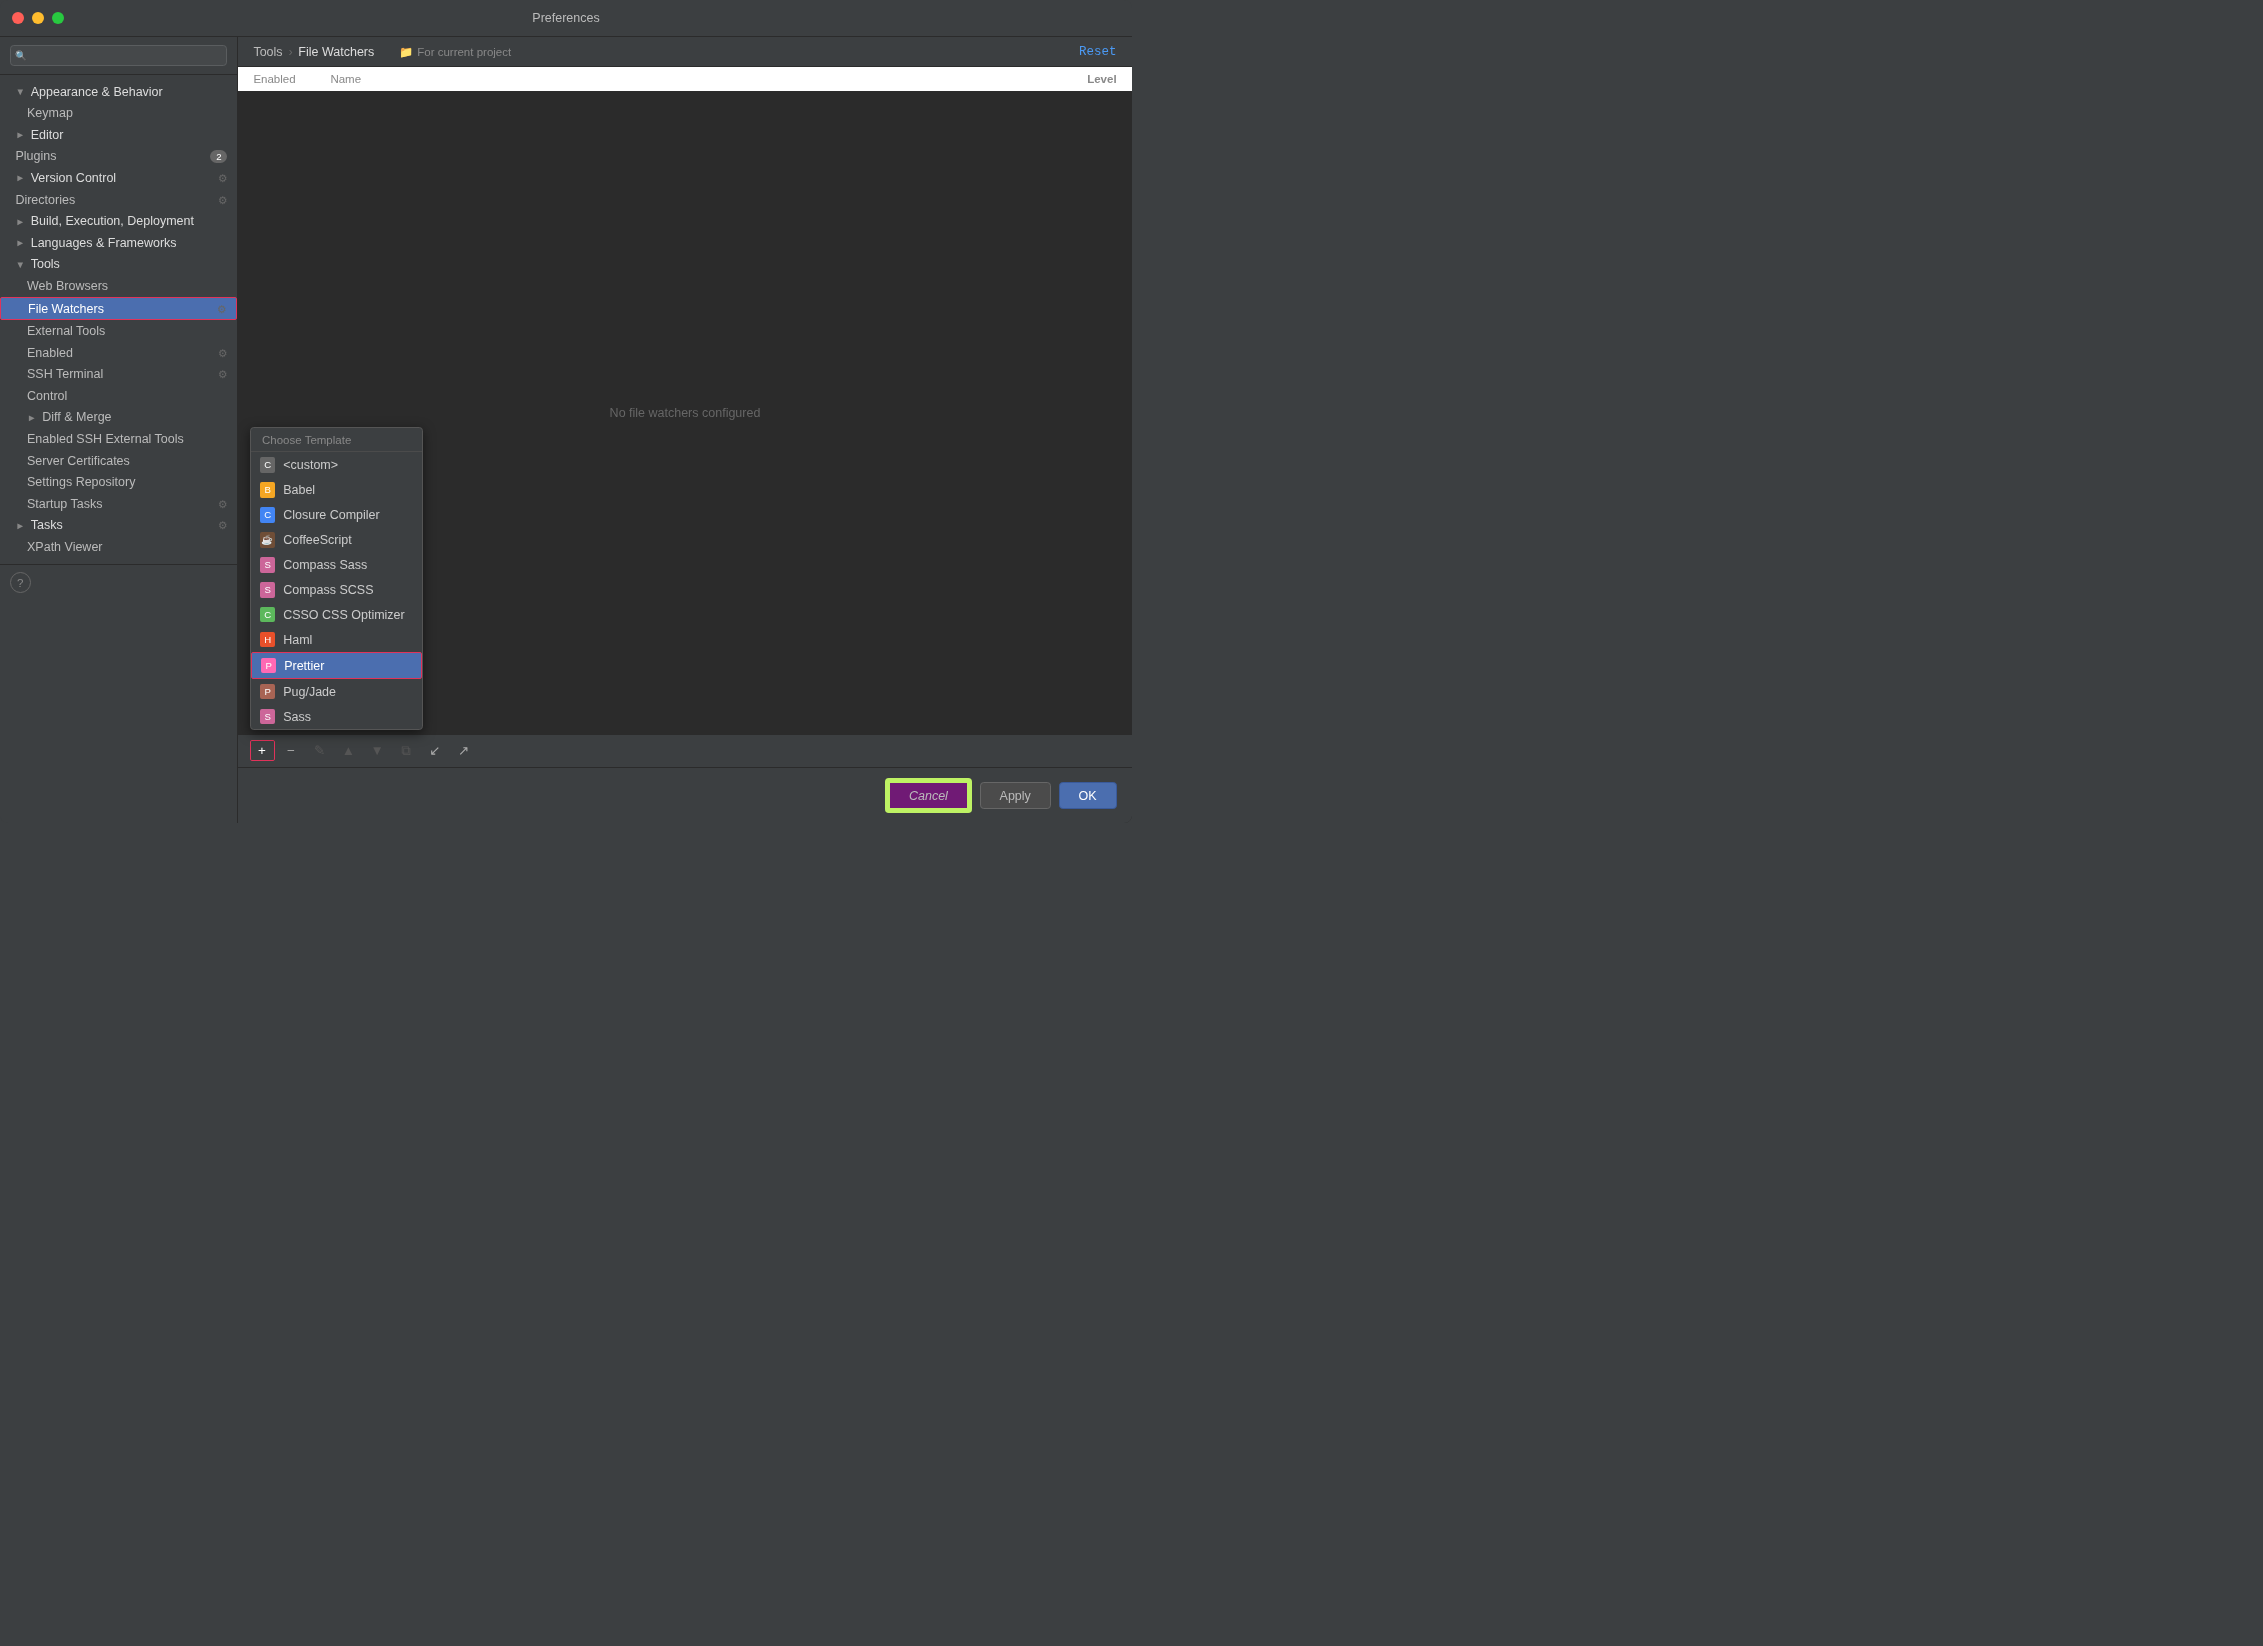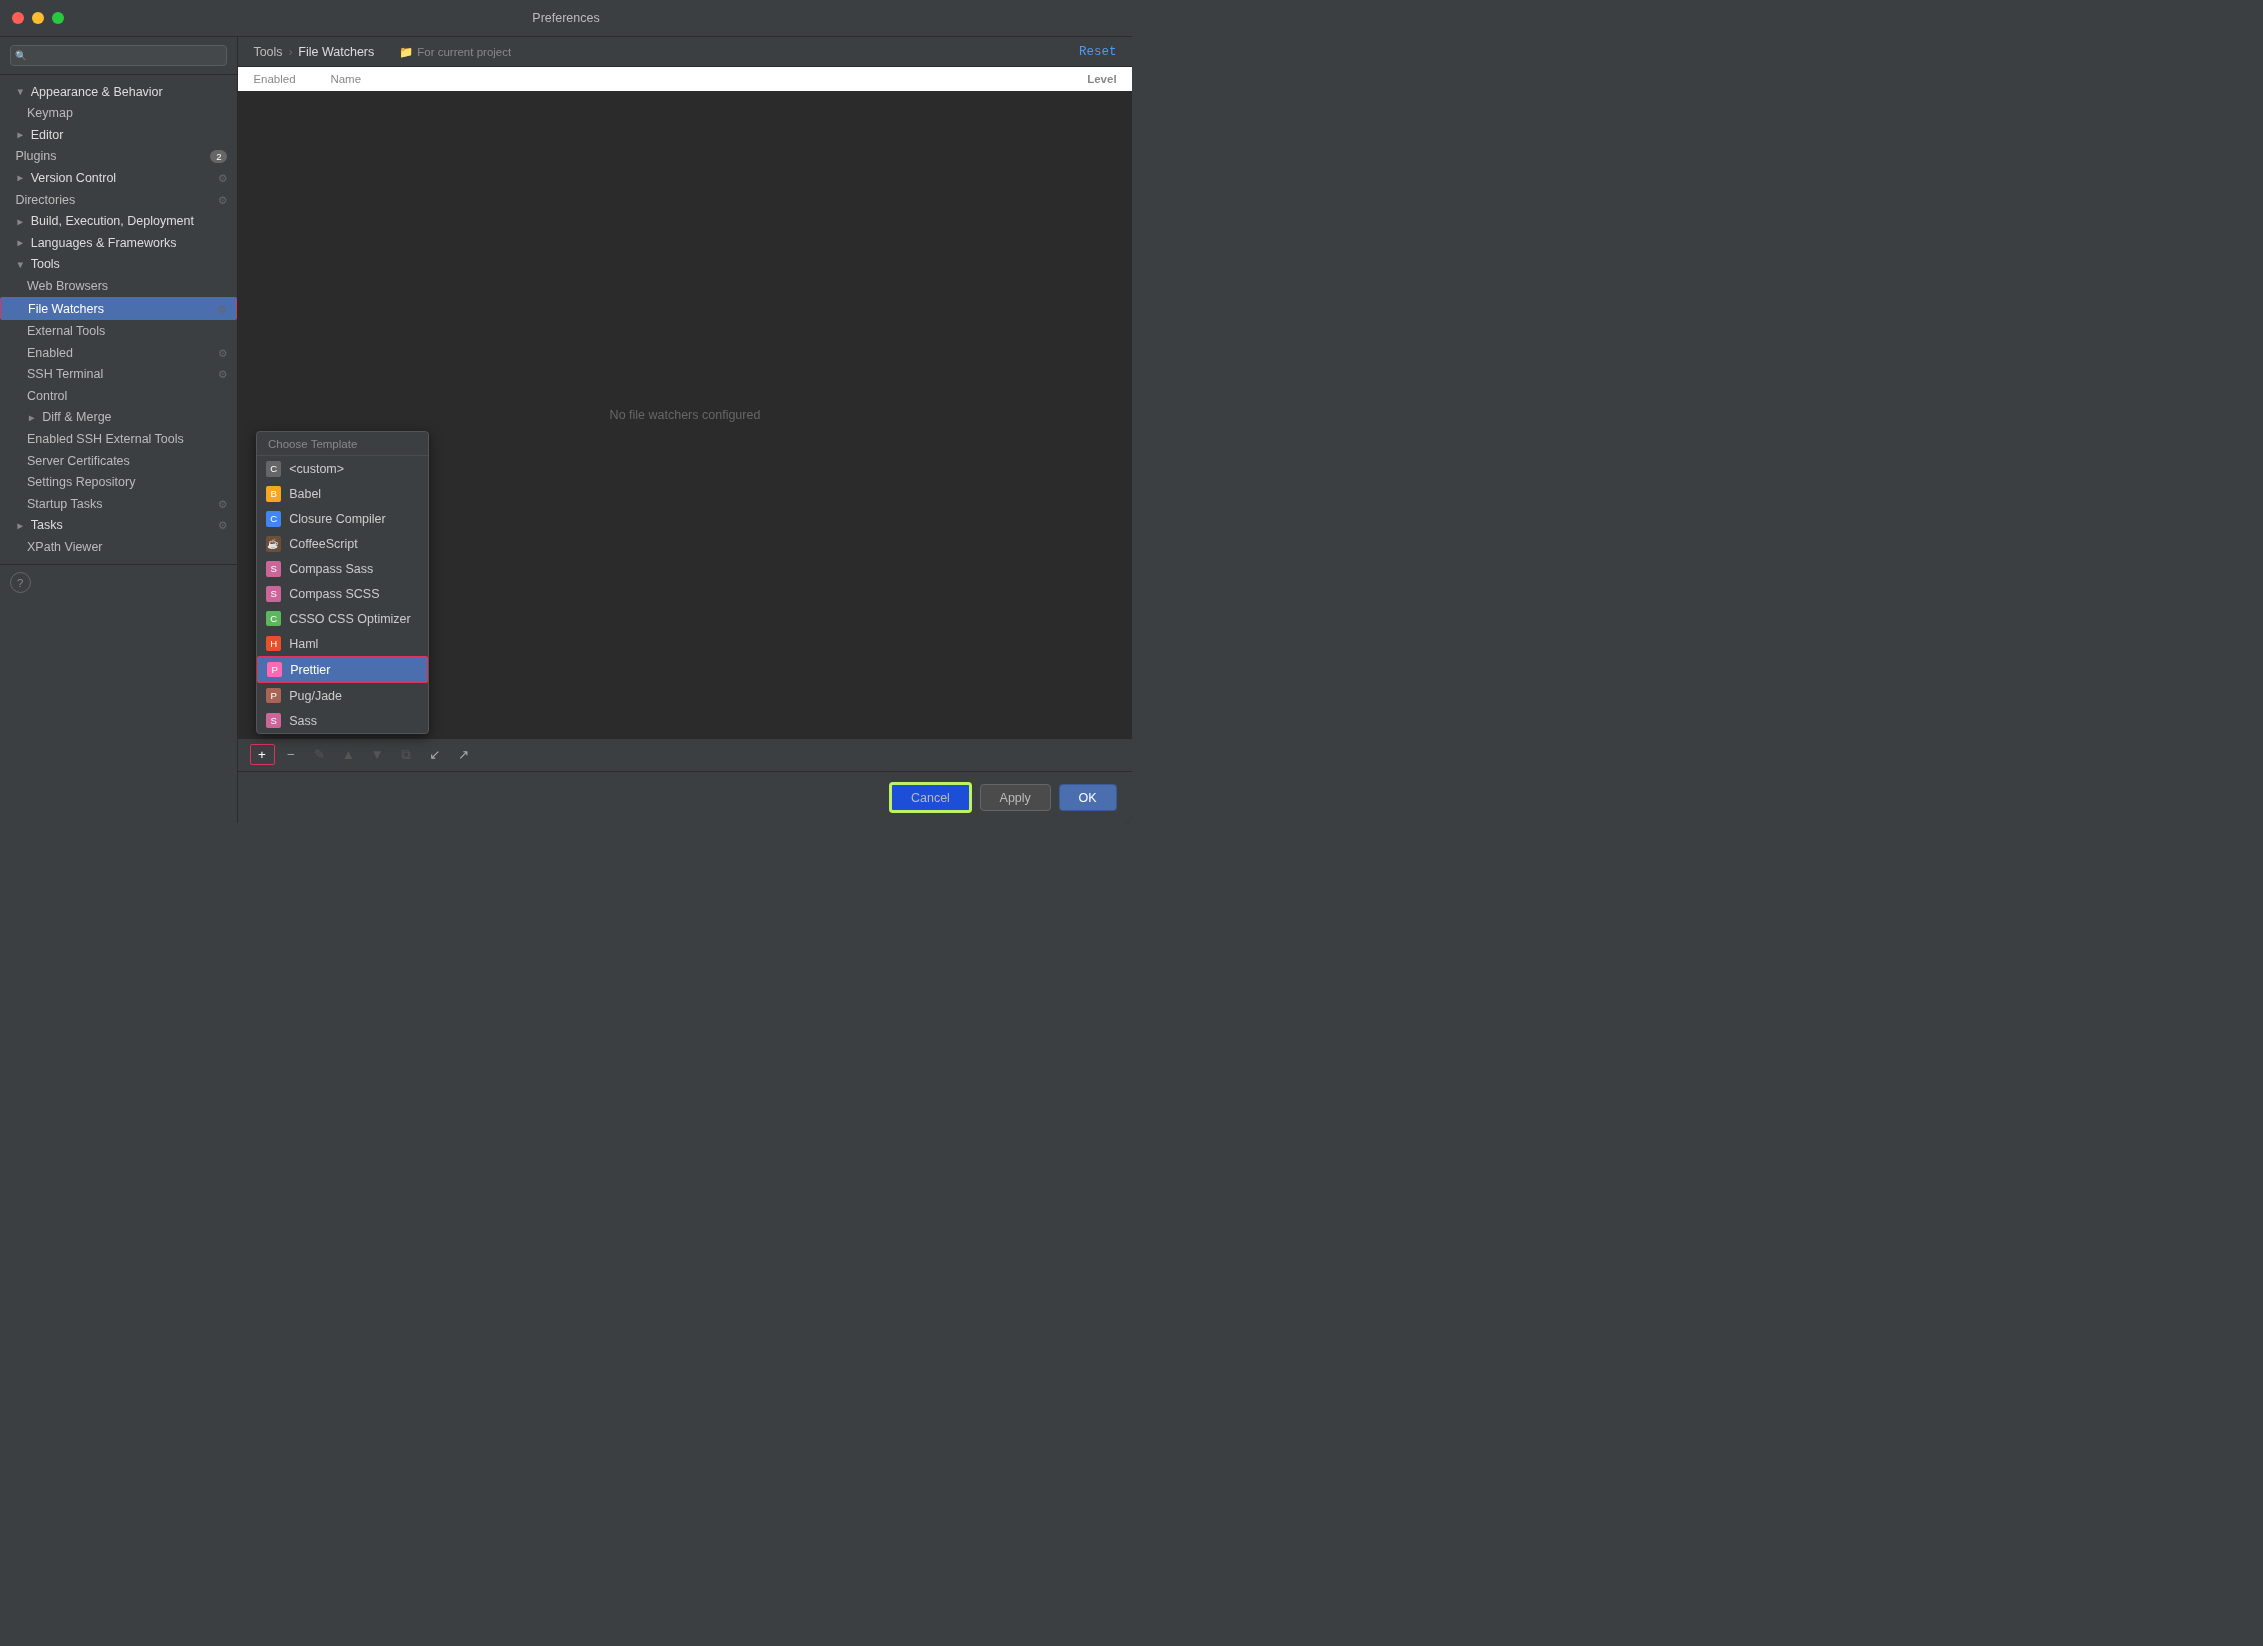--- a/index.html
+++ b/index.html
@@ -232,21 +232,20 @@
     .dropdown-menu {
       position: absolute;
       left: 11.5px;
       bottom: 37px;
       background: #3c3f41;
       border: 1px solid #555;
       border-radius: 3.8px;
       min-width: 173px;
       box-shadow: 0 3.8px 11.5px rgba(0,0,0,0.5);
       z-index: 100;
-      margin-left: 6px;
     }
     .dropdown-header {
       padding: 5.8px 11.5px;
       color: #888;
       font-size: 11.5px;
       border-bottom: 1px solid #4b4b4b;
     }
     .dropdown-item {
       display: flex;
       align-items: center;
@@ -292,23 +291,24 @@
       flex-shrink: 0;
     }
     .btn {
       padding: 5.8px 19px;
       border-radius: 3.8px;
       border: none;
       cursor: pointer;
       font-size: 12.5px;
     }
     .btn-cancel {
-      background: #1d4ed8;
-      color: #bbbbbb;
-      border: 3px solid #bef264;
+      background: #701a75;
+      color: #bbbbbb;
+      border: 5px solid #bef264;
+      font-style: italic;
     }
     .btn-apply {
       background: #4b4b4b;
       color: #bbbbbb;
       border: 1px solid #666;
     }
     .btn-ok {
       background: #4b6eaf;
       color: #ffffff;
       border: 1px solid #3a5a9a;

